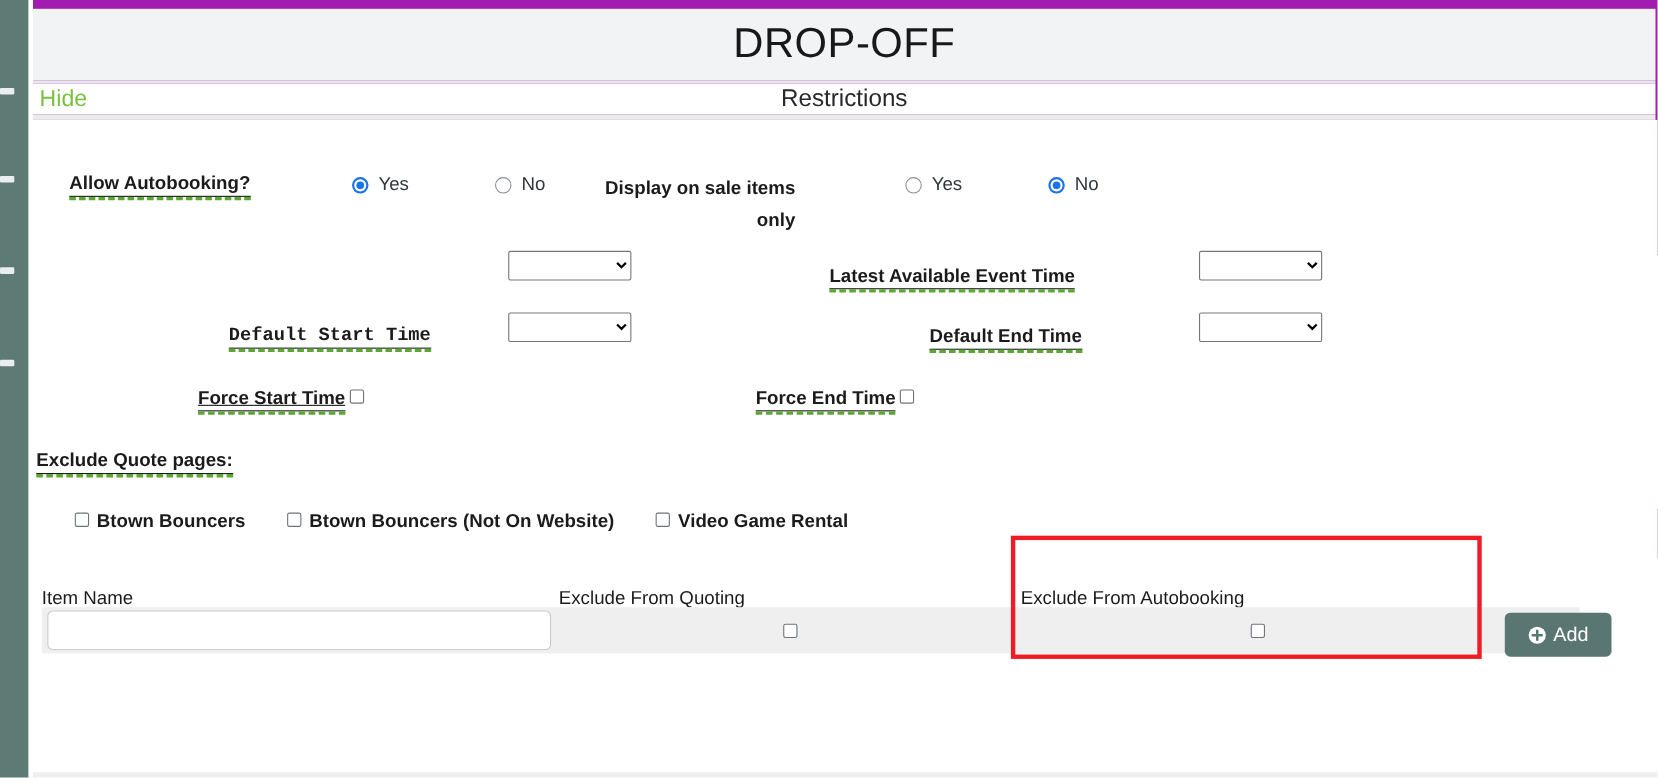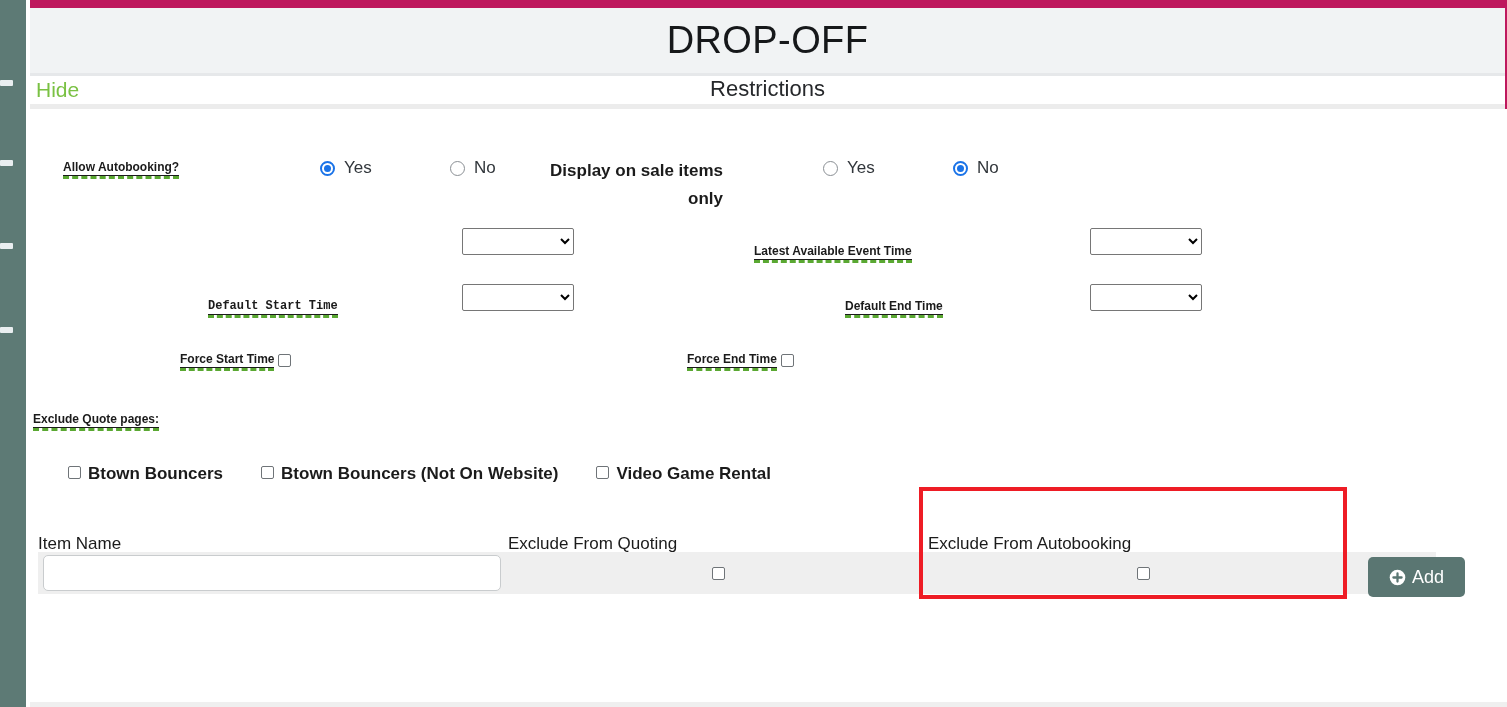--- a/index.html
+++ b/index.html
@@ -40,21 +40,21 @@
     background: #ffffff;
     z-index: 5;
   }
 
   
   #page {
     position: absolute;
     left: 30px; top: 0;
     width: 1477px;
     height: 507px;
-    background: #be185d;
+    background: #a21caf;
   }
 
   
   #titlebar {
     position: absolute;
     left: 0; top: 8px;
     width: 1475px;
     height: 65px;
     background: #f1f3f4;
     display: flex;
@@ -107,21 +107,21 @@
   
   #form {
     position: absolute;
     left: 0; top: 109px;
     width: 1477px;
     height: 598px;
     background: #ffffff;
   }
 
   .lbl {
-    font-size: 12px;
+    font-size: 17px;
     font-weight: 700;
     color: #1b1b1b;
     border-bottom: 1px solid #1b1b1b;
     padding-bottom: 1px;
     position: relative;
     display: inline-block;
     white-space: nowrap;
   }
   .lbl::after {
     content: "";
@@ -353,21 +353,21 @@
       <option></option>
     </select>
 
     <div style="position:absolute;left:815px;top:187px;">
       <span class="lbl">Default End Time</span>
     </div>
     <select class="time-sel" style="position:absolute;left:1060px;top:175px;">
       <option></option>
     </select>
 
-    <div style="position:absolute;left:150px;top:243px;display:flex;align-items:flex-start;gap:4px;">
+    <div style="position:absolute;left:150px;top:243px;display:flex;align-items:flex-start;gap:4px;text-decoration:underline;">
       <span class="lbl">Force Start Time</span>
       <input type="checkbox" class="cbx" style="margin-top: 2px;">
     </div>
 
     <div style="position:absolute;left:657px;top:243px;display:flex;align-items:flex-start;gap:4px;">
       <span class="lbl">Force End Time</span>
       <input type="checkbox" class="cbx" style="margin-top: 2px;">
     </div>
 
     <div style="position:absolute;left:3px;top:300px;">

